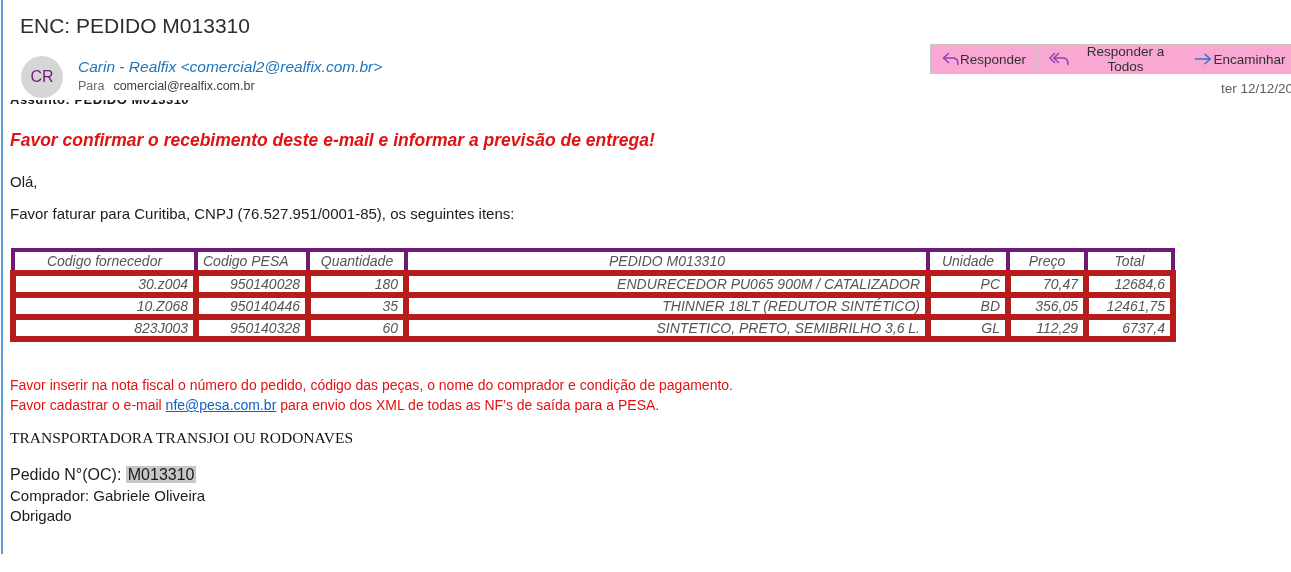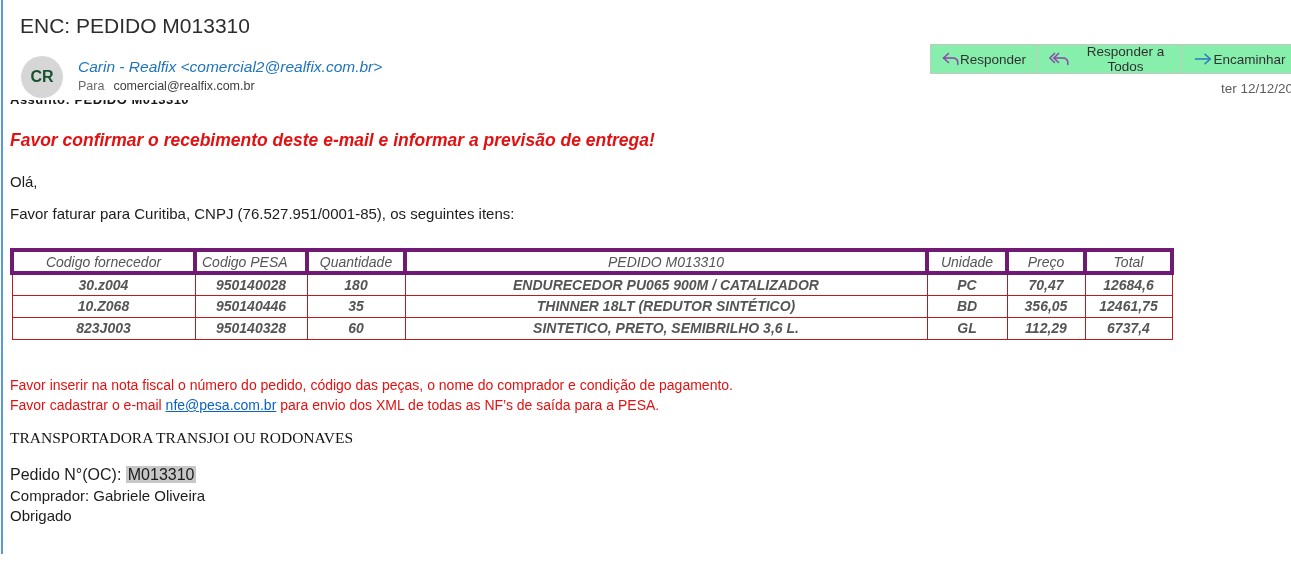--- a/index.html
+++ b/index.html
@@ -8,55 +8,55 @@
     position:relative; width:1291px; height:554px; background:#ffffff;
     font-family:"Liberation Sans", sans-serif; overflow:hidden;
     color:#1c1c1c;
   }
   .left-stripe { position:absolute; left:1px; top:0; width:2px; height:100%; background:#5b9bd5; }
 
   .subject { position:absolute; left:20px; top:14px; font-size:21px; color:#2d2d2d; }
 
   .avatar {
     position:absolute; left:21px; top:56px; width:42px; height:42px; border-radius:50%;
-    background:#d6d6d6; color:#14532d; font-size:16px;
-    display:flex; align-items:center; justify-content:center; cursor:default;font-weight:bold;
+    background:#d6d6d6; color:#701a75; font-size:16px;
+    display:flex; align-items:center; justify-content:center; cursor:default;
   }
   .sender { position:absolute; left:78px; top:58px; font-size:15.5px; color:#1f75bb; cursor:pointer;font-style:italic; }
   .to-row { position:absolute; left:78px; top:79px; font-size:12.5px; }
   .to-label { color:#6b6b6b; margin-right:9px; }
   .to-address { color:#404040; }
 
   .clipped-line { position:absolute; left:10px; top:100px; width:240px; height:8px; overflow:hidden; }
   .clipped-line span { display:block; margin-top:-8px; font-size:13px; font-weight:700; color:#181818; letter-spacing:0.5px; }
 
   .btn-group { position:absolute; left:930px; top:44px; display:flex; }
   .mail-btn {
     display:flex; align-items:center; justify-content:center; 
-    height:30px; background:#86efac; border:1px solid #c8c6c4;
+    height:30px; background:#f9a8d4; border:1px solid #c8c6c4;
     font-family:"Liberation Sans", sans-serif; font-size:13.5px; color:#323130; cursor:pointer;
   }
   .mail-btn + .mail-btn { margin-left:-1px; }
   .btn-reply { width:107px; }
   .btn-replyall { width:146px;padding-left:12px; }
   .btn-forward { width:118px; }
   .icon svg { display:block; }
 
   .date { position:absolute; right:-2px; top:81px; font-size:13.5px; color:#5f5d5b; }
 
   .alert { position:absolute; left:10px; top:130px; font-size:17.5px; font-weight:700; font-style:italic; color:#e21212; }
   .greeting { position:absolute; left:10px; top:173px; font-size:15px; }
   .intro { position:absolute; left:10px; top:205px; font-size:15px; }
 
   .order-table { position:absolute; left:10px; top:248px; }
   table { border-collapse:collapse; table-layout:fixed; width:1160px; }
   th, td { font-size:14px; font-style:italic; color:#555555; overflow:hidden; white-space:nowrap; }
   th { height:23px; border:4px solid #701a75; font-weight:400; text-align:center; }
   th.al-left { text-align:left; padding-left:5px; }
-  td { height:22px; border:1px solid #b91c1c; text-align:center; padding:0 5px;font-weight:bold; }
+  td { height:22px; border:6px solid #b91c1c; text-align:right; padding:0 5px; }
 
   .note1 { position:absolute; left:10px; top:377px; font-size:14px; color:#e21212; }
   .note2 { position:absolute; left:10px; top:397px; font-size:14px; color:#e21212; }
   .note2 a { color:#0a61c9; text-decoration:underline; cursor:pointer; }
 
   .transport { position:absolute; left:10px; top:429px; font-family:"Liberation Serif", serif; font-size:15.5px; color:#141414; }
   .order-line { position:absolute; left:10px; top:466px; font-size:16px; }
   .order-number { background:#c7c7c7; padding:0 2px; }
   .buyer { position:absolute; left:10px; top:487px; font-size:15px; }
   .thanks { position:absolute; left:10px; top:507px; font-size:15px; }

